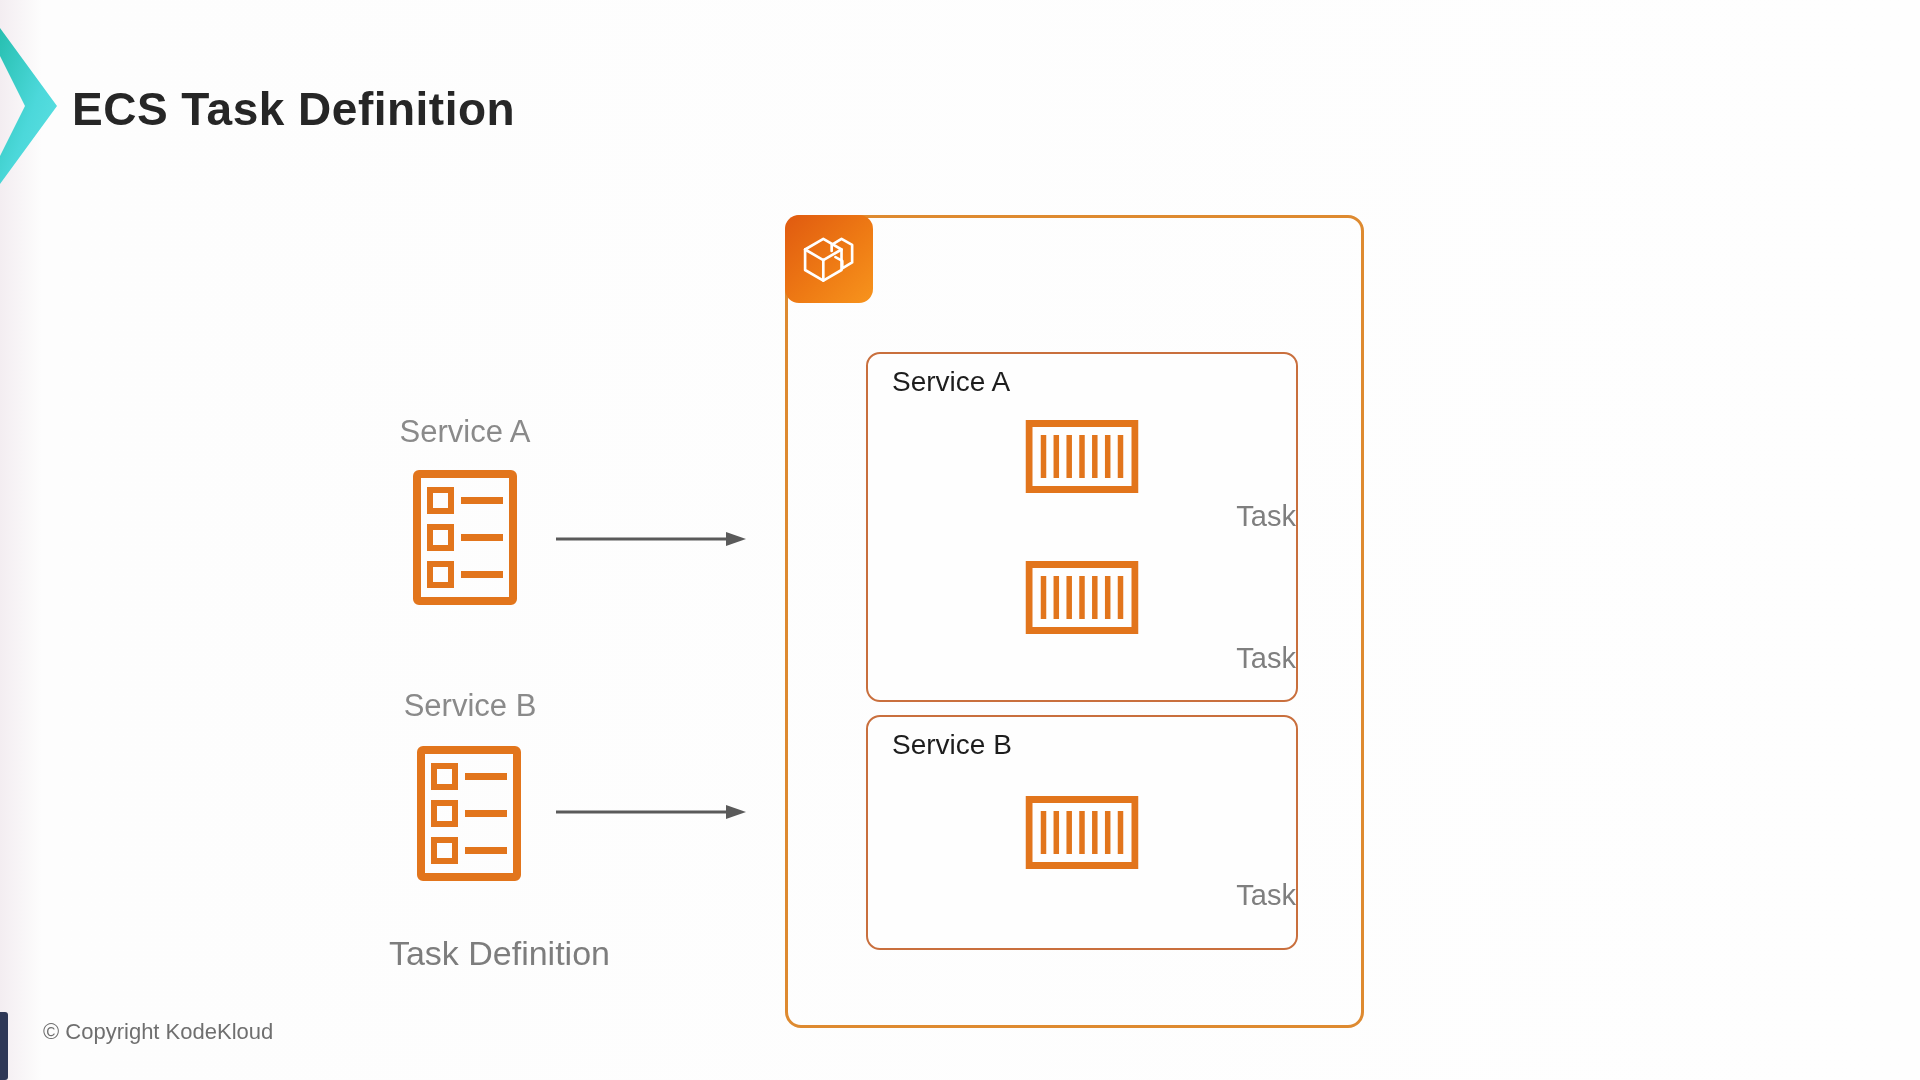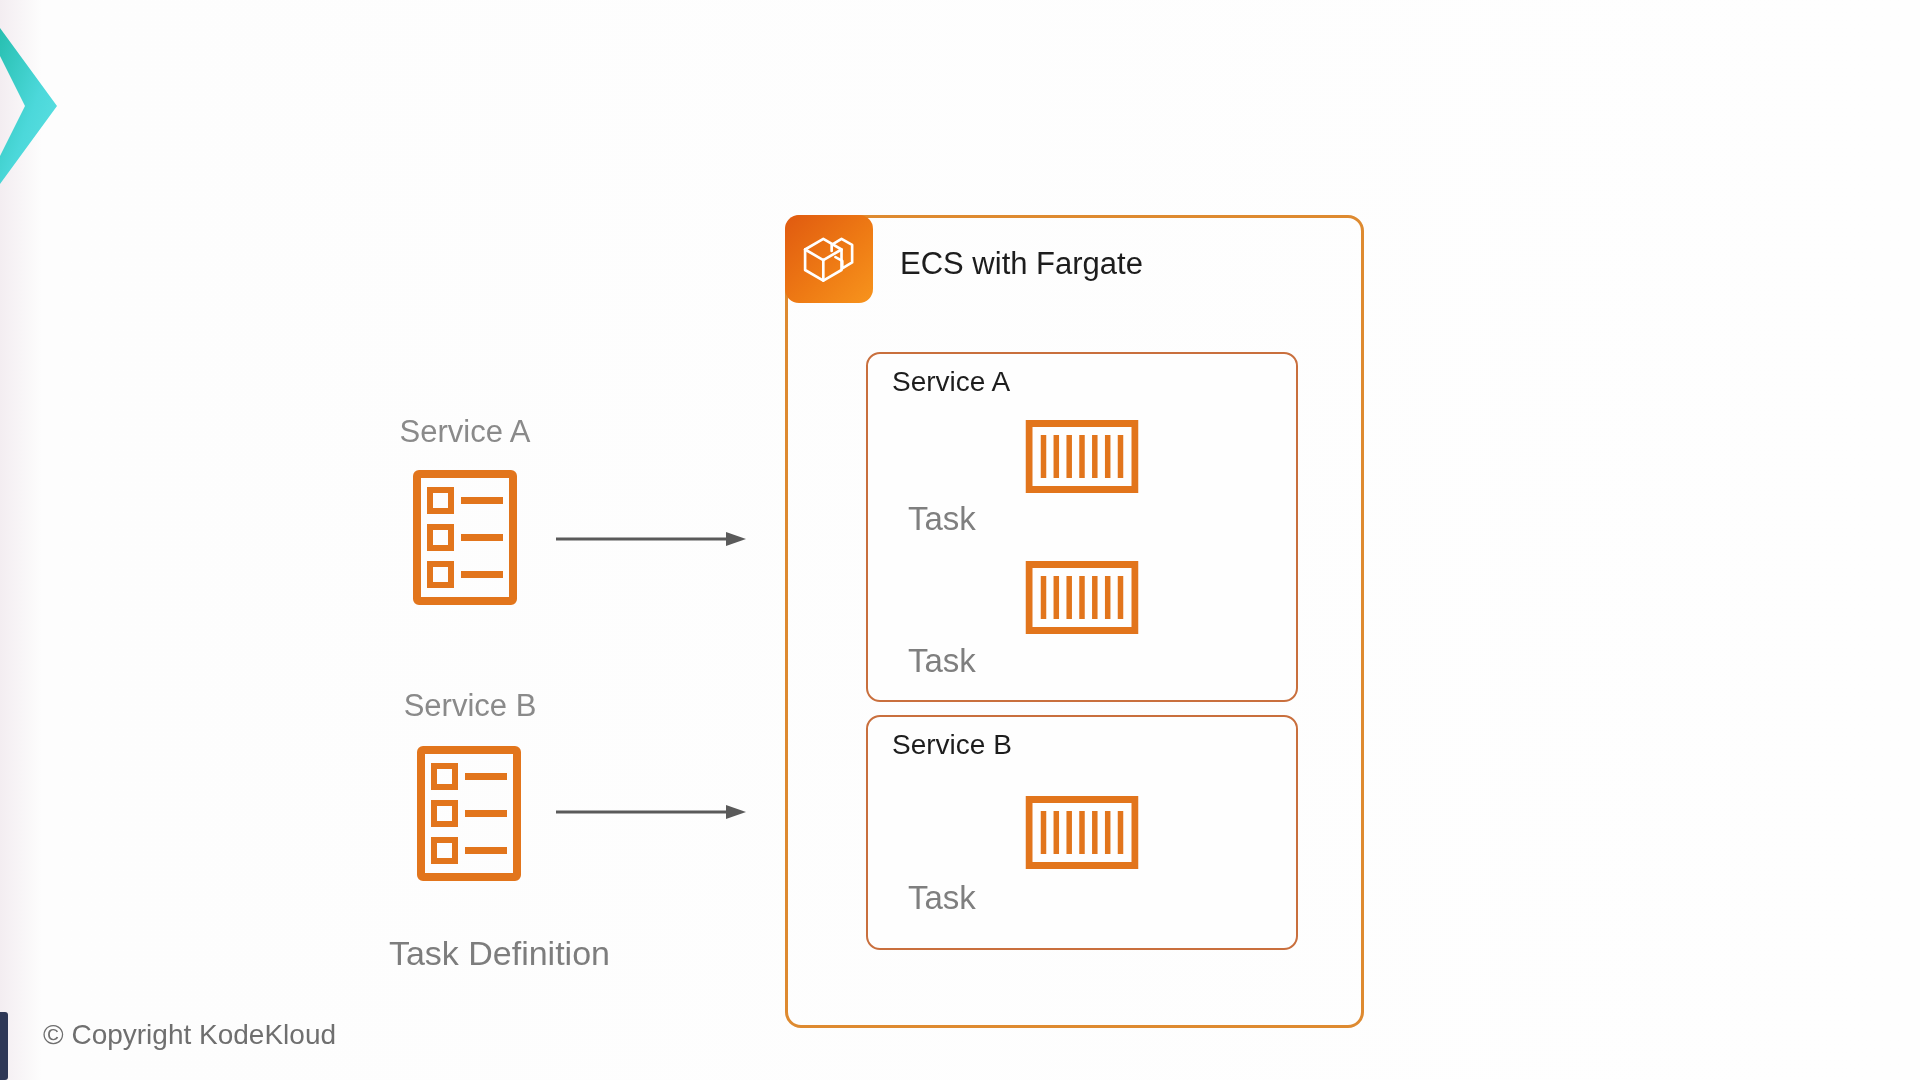--- a/index.html
+++ b/index.html
@@ -56,30 +56,30 @@
     border:2.5px solid #c96f3d;border-radius:14px;background:#fefefe;
   }
   .service-box.a{top:134px;height:346px;}
   .service-box.b{top:497px;height:231px;}
   .service-box .box-label{
     position:absolute;left:24px;top:12px;
     font-size:28px;font-weight:500;color:#1d1d1d;
   }
   .container-icon{position:absolute;width:113px;height:73px;left:50%;transform:translateX(-50%);}
   .task-caption{
-    position:absolute;width:100%;text-align:left;
-    font-size:33px;color:#7f7f7f;padding-left:40px;
+    position:absolute;width:100%;text-align:right;
+    font-size:29px;color:#7f7f7f;
   }
   .sb-a .icon1{top:66px;}   .sb-a .cap1{top:146px;}
   .sb-a .icon2{top:207px;}  .sb-a .cap2{top:288px;}
   .sb-b .icon1{top:79px;}   .sb-b .cap1{top:162px;}
   
   .copyright{
     position:absolute;left:43px;top:1019px;
-    font-size:28px;color:#6f6f6f;
+    font-size:22px;color:#6f6f6f;
   }
   .corner-mark{
     position:absolute;left:0;top:1012px;width:8px;height:68px;
     background:#2e3756;border-radius:0 3px 3px 0;
   }
 </style>
 </head>
 <body>
 
 <div class="slide">
@@ -87,20 +87,21 @@
   <svg class="chevron" viewBox="0 0 60 160">
     <defs>
       <linearGradient id="tealgrad" x1="0" y1="0" x2="1" y2="1">
         <stop offset="0" stop-color="#27bfb0"></stop>
         <stop offset="0.55" stop-color="#4cd8da"></stop>
         <stop offset="1" stop-color="#5fe2e5"></stop>
       </linearGradient>
     </defs>
     <polygon points="0,0 57,78 0,156 0,128 25,78 0,28" fill="url(#tealgrad)"></polygon>
   </svg>
+  <div class="page-title">ECS Task Definition</div>
 
   <div class="svc-label a">Service A</div>
   <svg class="taskdef-icon a" viewBox="0 0 104 135" fill="none" stroke="#e2751c">
     <rect x="4" y="4" width="96" height="127" rx="2" stroke-width="8"></rect>
     <rect x="17" y="20" width="21" height="21" stroke-width="6"></rect>
     <line x1="48" y1="30.5" x2="90" y2="30.5" stroke-width="7"></line>
     <rect x="17" y="57" width="21" height="21" stroke-width="6"></rect>
     <line x1="48" y1="67.5" x2="90" y2="67.5" stroke-width="7"></line>
     <rect x="17" y="94" width="21" height="21" stroke-width="6"></rect>
     <line x1="48" y1="104.5" x2="90" y2="104.5" stroke-width="7"></line>
@@ -130,21 +131,20 @@
   <div class="fargate-box">
 
     <div class="ecs-icon">
       <svg width="66" height="66" viewBox="0 0 87 87" fill="none" stroke="#ffffff" stroke-width="3.5" stroke-linejoin="round" stroke-linecap="round">
         <path d="M36 17 L60 31 L60 58 L36 72 L12 58 L12 31 Z"></path>
         <path d="M12 31 L36 45 L60 31"></path>
         <path d="M36 45 L36 72"></path>
         <path d="M47 33 L47 25 L60 17 L74 25 L74 48 L61 56 L61 46 L52 41"></path>
       </svg>
     </div>
-    <div class="fargate-title">ECS with Fargate</div>
 
     <div class="service-box a sb-a">
       <div class="box-label">Service A</div>
 
       <svg class="container-icon icon1" viewBox="0 0 113 73" fill="none" stroke="#e2751c">
         <rect x="3.5" y="3.5" width="106" height="66" stroke-width="7"></rect>
         <line x1="18" y1="15" x2="18" y2="58" stroke-width="5.5"></line>
         <line x1="30.8" y1="15" x2="30.8" y2="58" stroke-width="5.5"></line>
         <line x1="43.7" y1="15" x2="43.7" y2="58" stroke-width="5.5"></line>
         <line x1="56.5" y1="15" x2="56.5" y2="58" stroke-width="5.5"></line>

